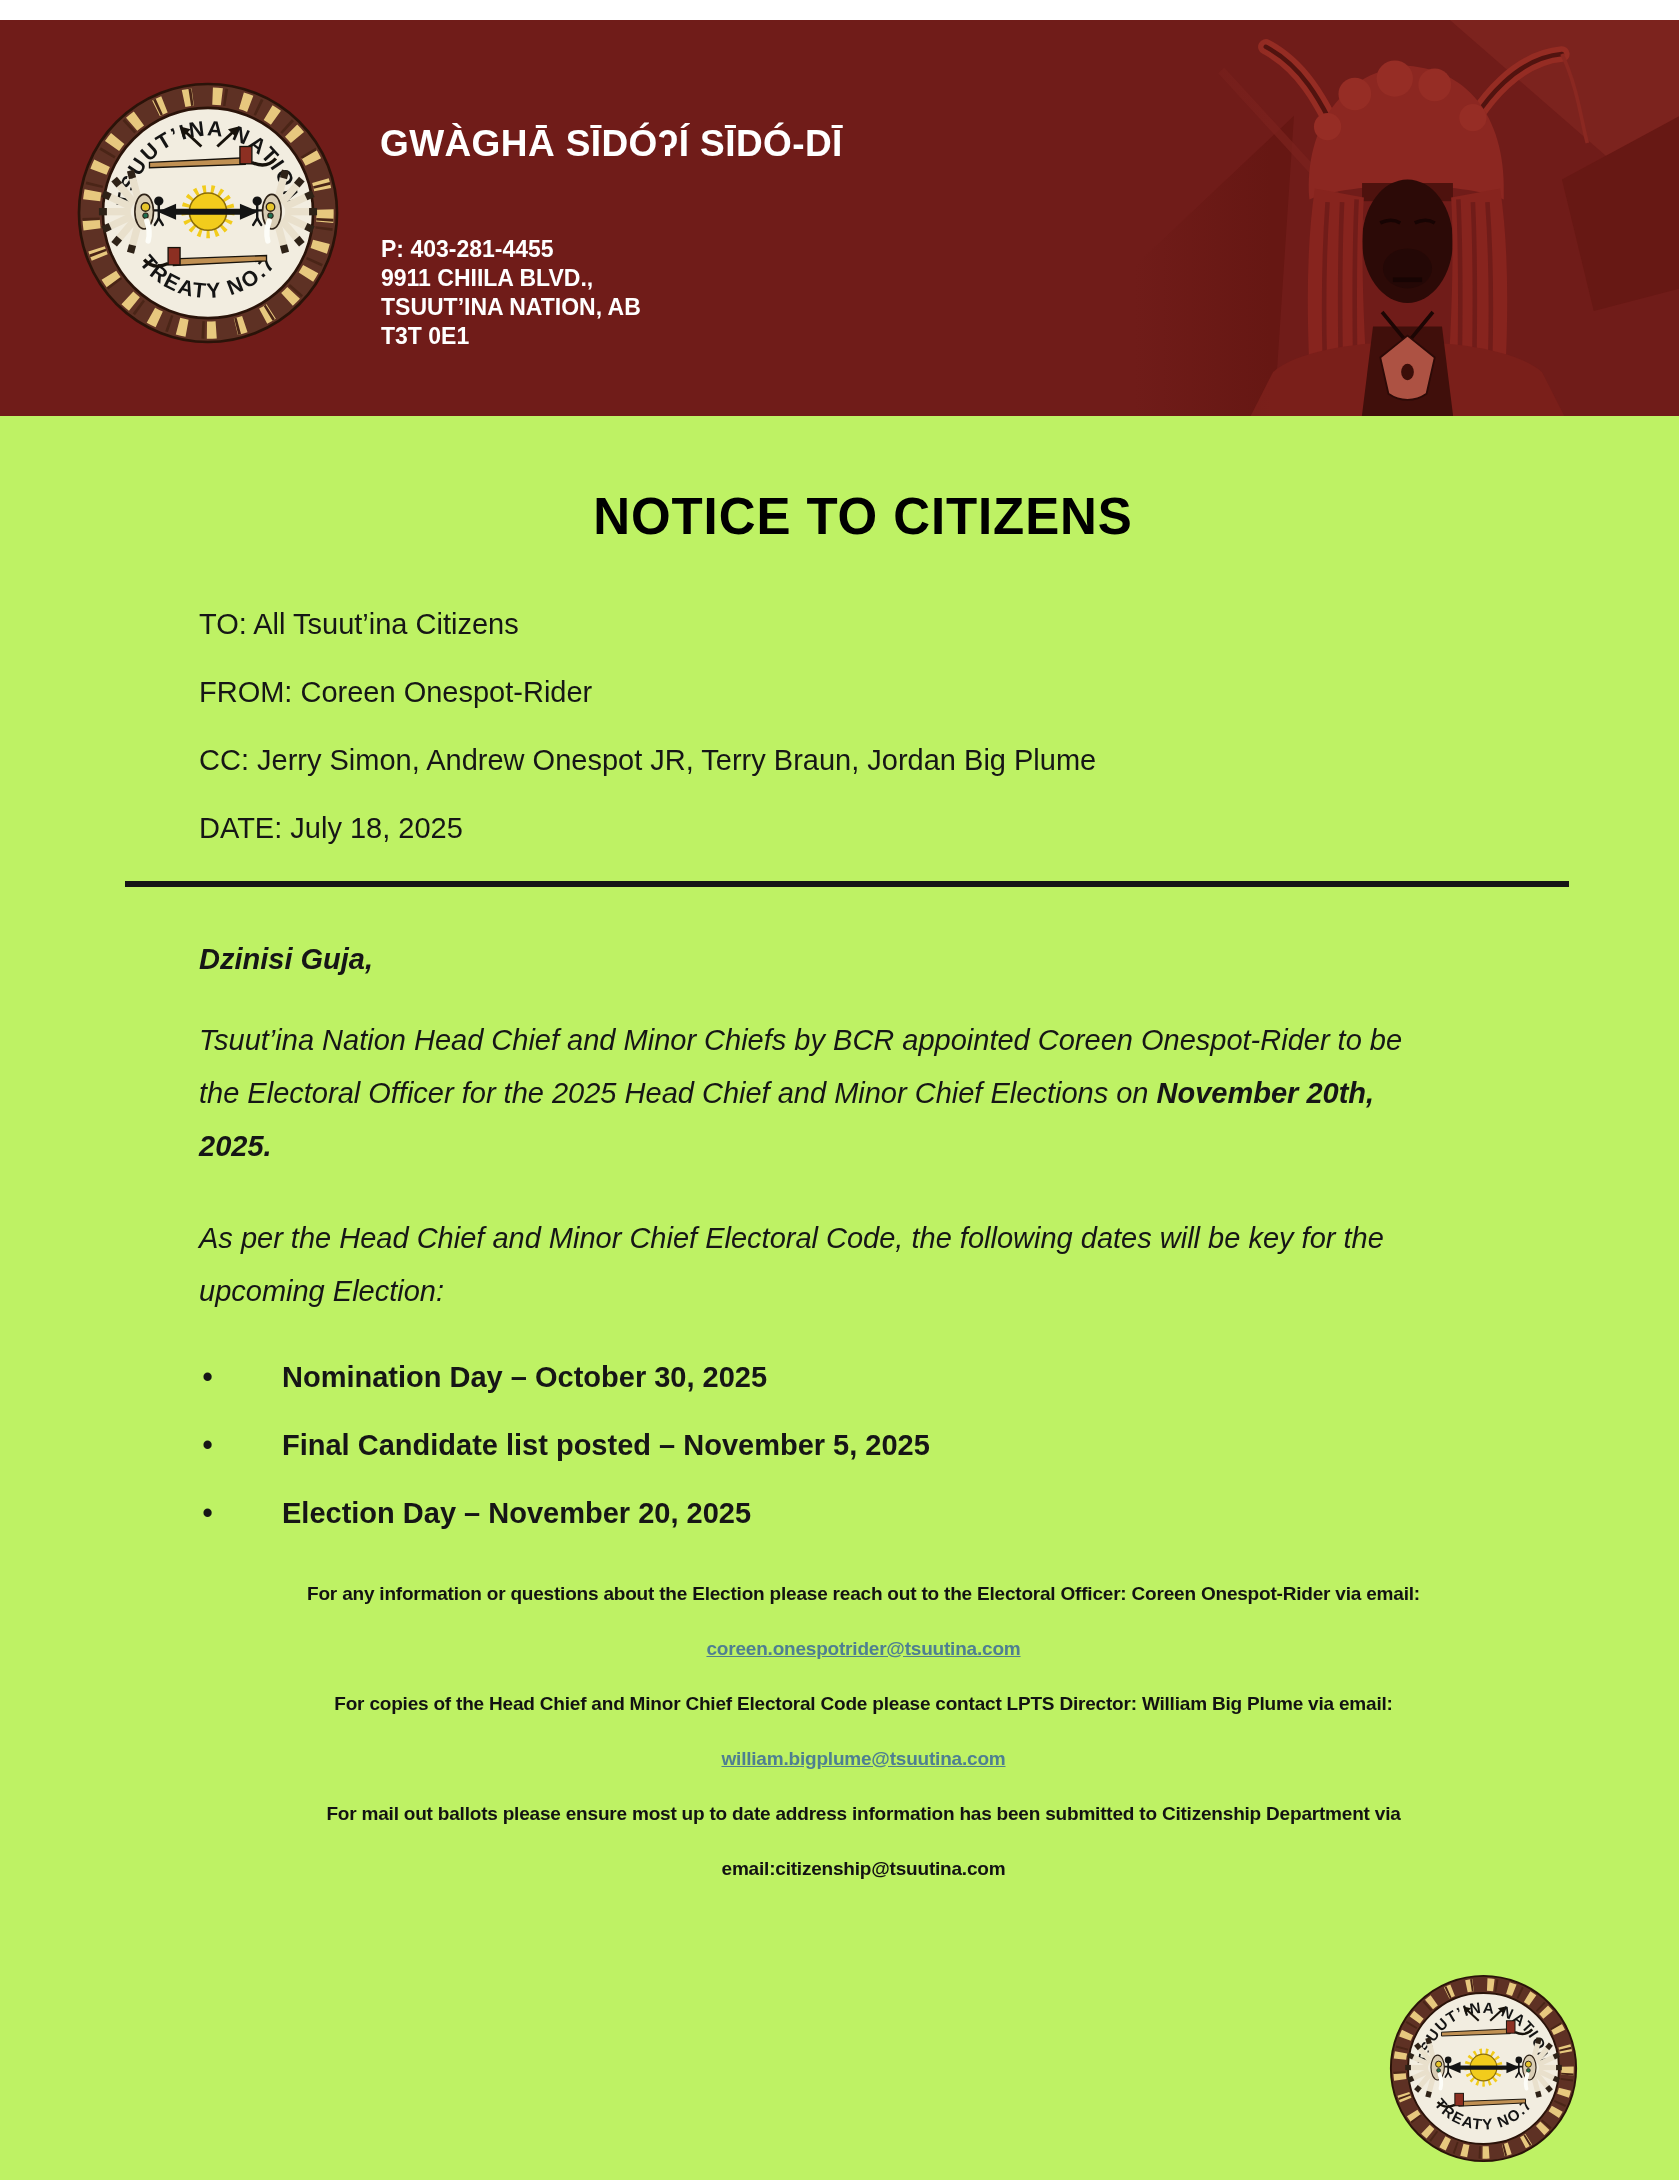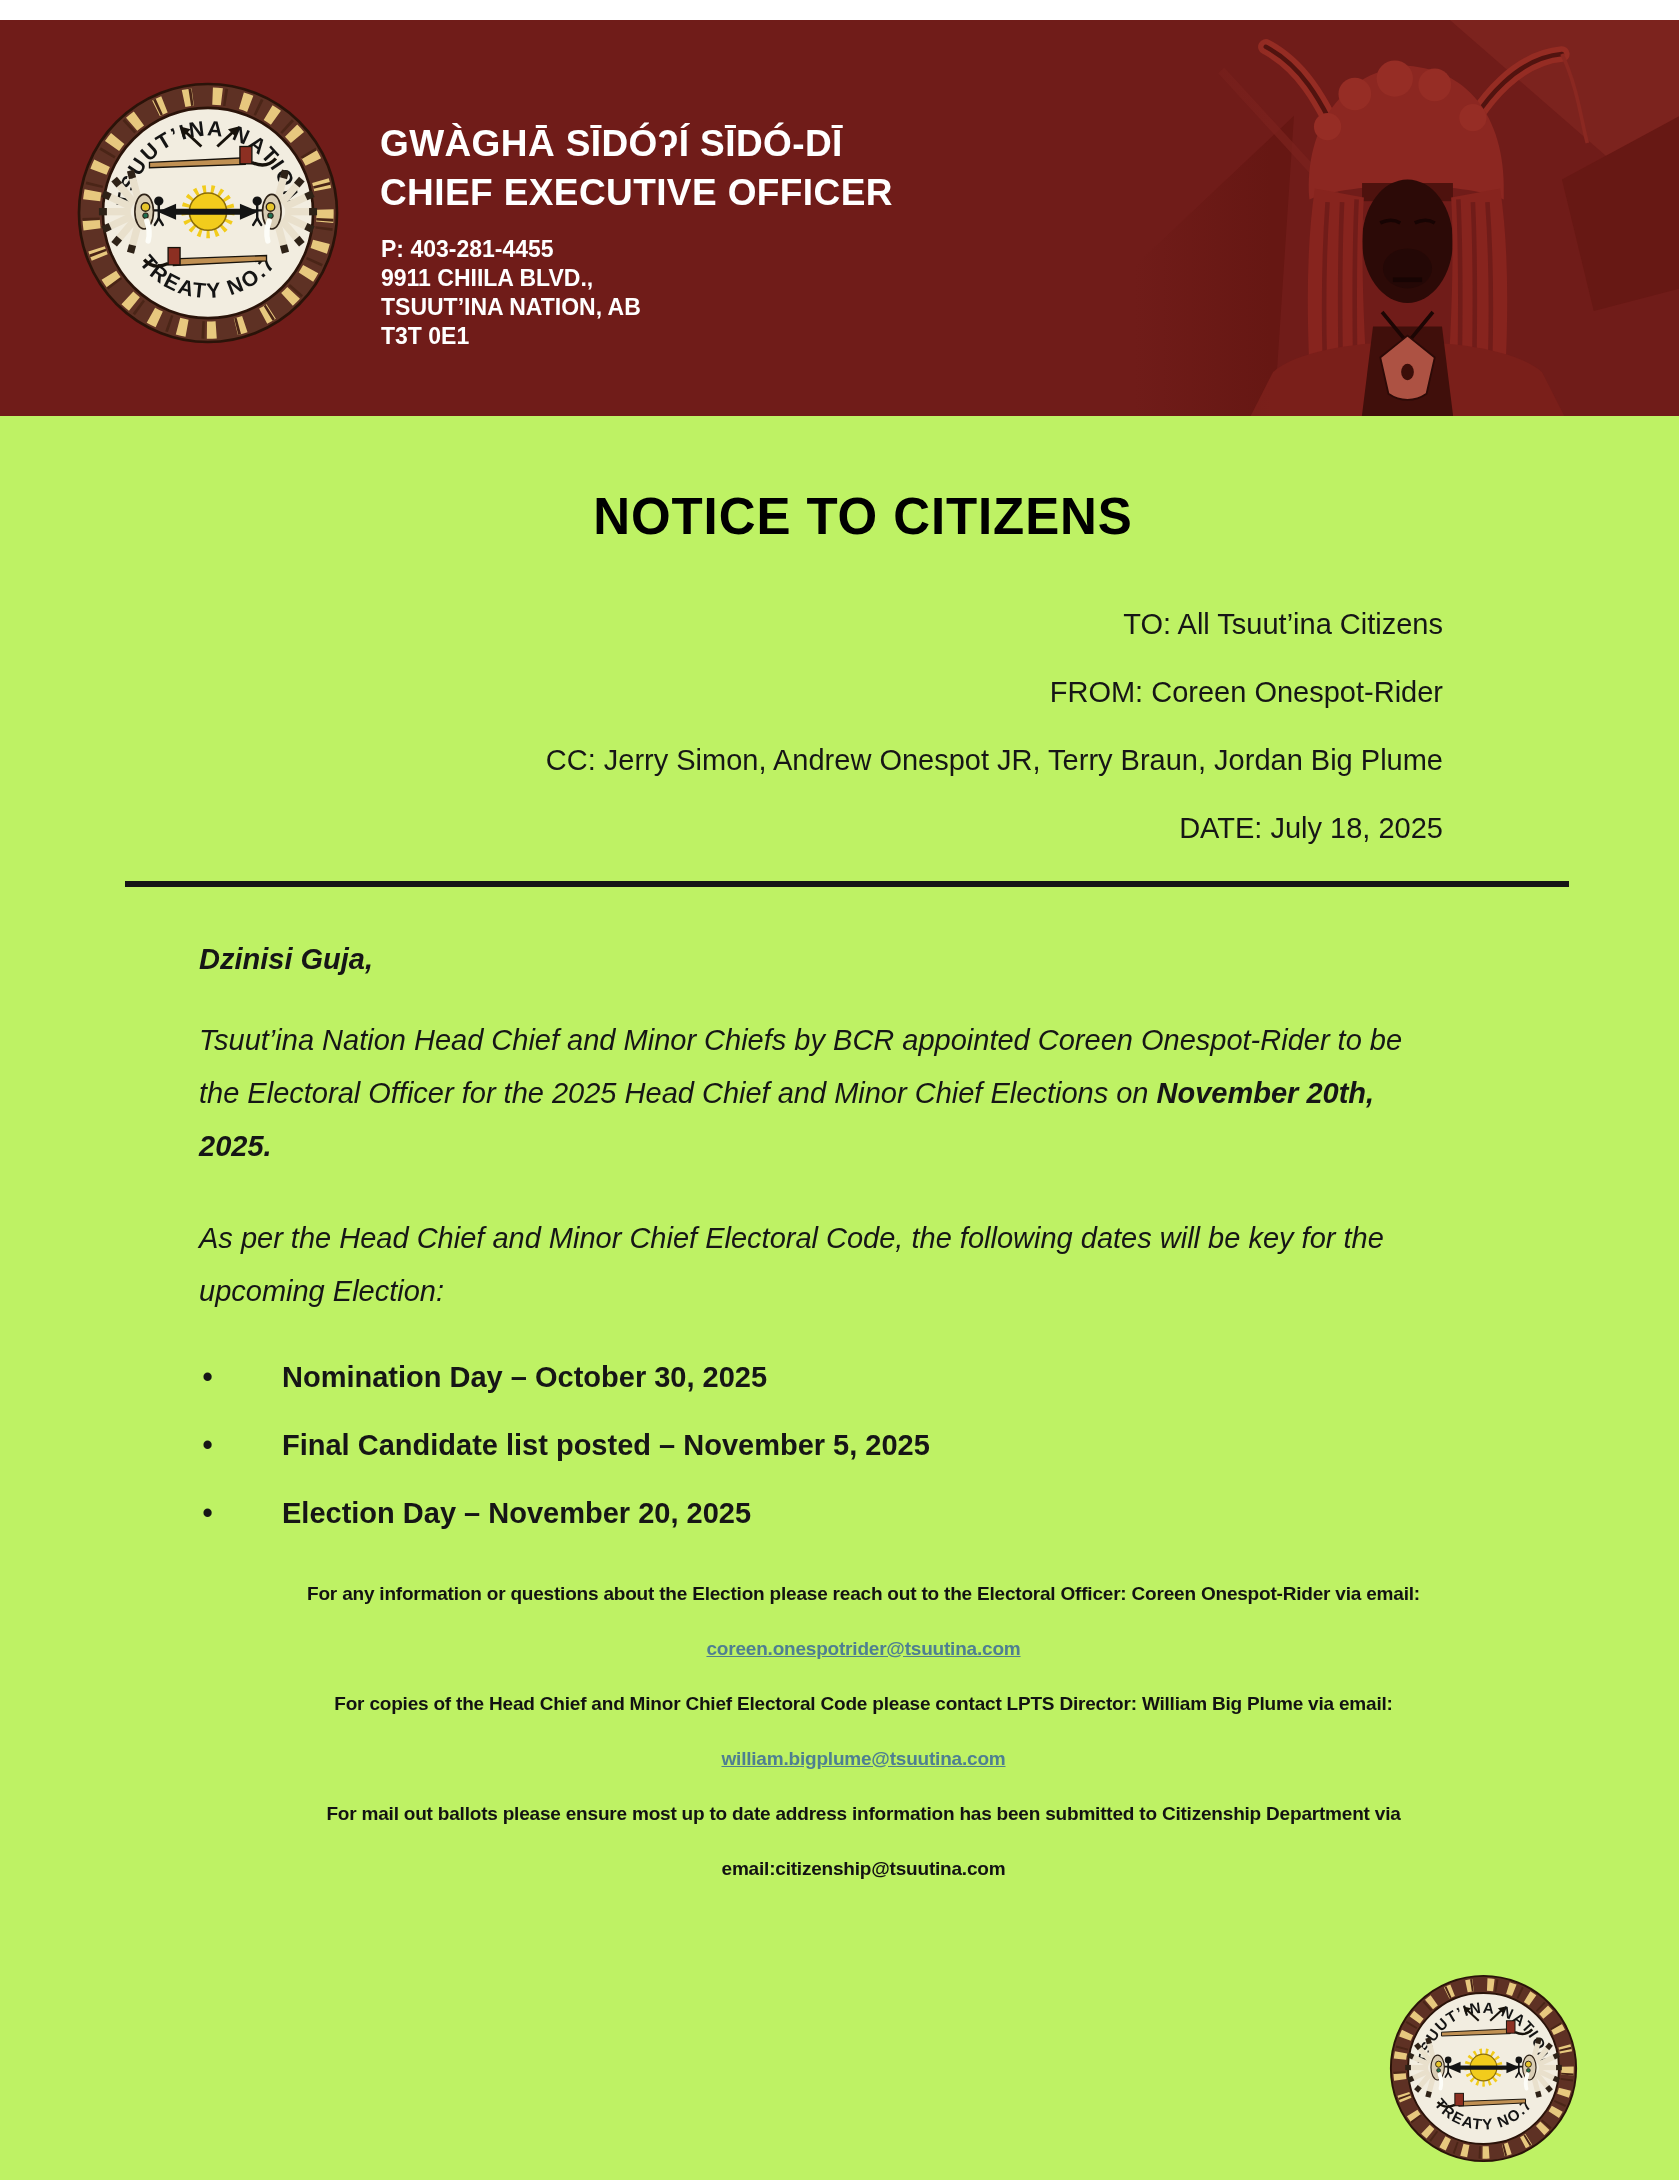--- a/index.html
+++ b/index.html
@@ -20,21 +20,21 @@
     position:absolute; left:381px; top:215px; color:#ffffff;
     font-size:23px; line-height:29px; font-weight:700;
   }
 
   
   .notice-title {
     position:absolute; left:0; top:467px; width:1680px; text-align:center;
     font-size:51px; font-weight:700; letter-spacing:0.9px; color:#000000; white-space:nowrap;padding-left:23px;
   }
   .content { position:absolute; left:199px; top:589px; width:1244px; font-size:29px; color:#161616; }
-  .memo-line { line-height:31px; margin-bottom:37px;text-align:right; }
+  .memo-line { line-height:31px; margin-bottom:37px; }
   .memo-line.re { font-weight:700; }
   .rule { border:none; border-top:6px solid #151515; width:1444px; margin:24px 0 0 -74px; }
   .salutation { margin-top:56px; font-weight:700; font-style:italic; line-height:32px; }
   .para { margin-top:39px; line-height:53px;font-style:italic; }
   .para .b { font-weight:700; }
   .key-dates { list-style:none; margin:44px 0 0 0; padding:0; }
   .key-dates li { position:relative; padding-left:83px; font-weight:700; line-height:31px; margin-bottom:37px; }
   .key-dates .dot { position:absolute; left:3.4px; top:0; }
   .contact-block {
     margin-top:37px; width:1329px; font-weight:700; 
@@ -223,21 +223,20 @@
       <ellipse cx="300" cy="402" rx="7" ry="9" fill="#3B0E09"></ellipse>
       <rect width="150" height="465" fill="url(#fadeL)"></rect>
     </svg>
 
     <svg class="header-seal" viewBox="0 0 200 200">
       <use href="#sealSymbol"></use>
     </svg>
 
     <div class="header-titles">
       <div>GWÀGHĀ SĪDÓʔÍ SĪDÓ-DĪ</div>
-      <div>CHIEF EXECUTIVE OFFICER</div>
     </div>
 
     <div class="header-contact">
       <div>P: 403-281-4455</div>
       <div>9911 CHIILA BLVD.,</div>
       <div>TSUUT’INA NATION, AB</div>
       <div>T3T 0E1</div>
     </div>
   </div>
 

